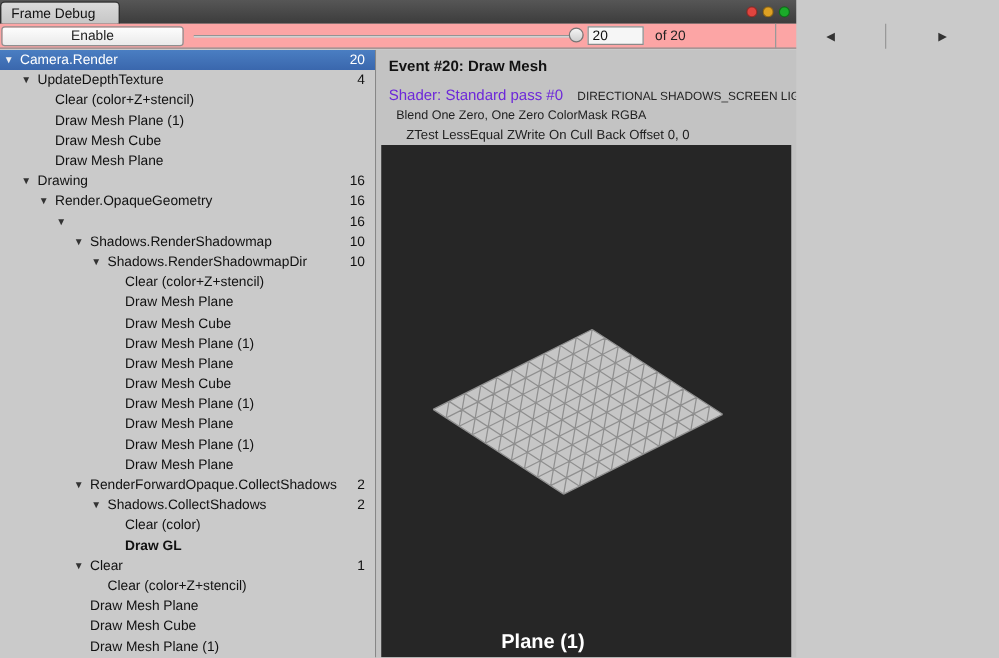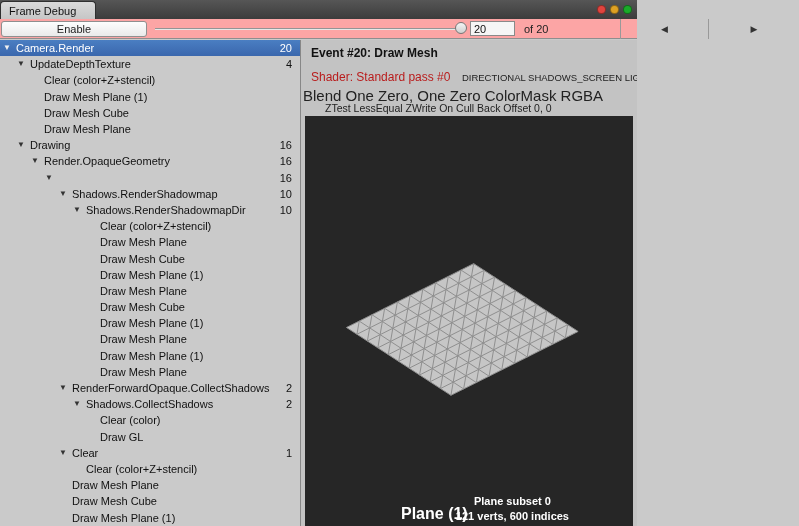--- a/index.html
+++ b/index.html
@@ -55,23 +55,23 @@
   .arrow { flex: 0 0 13px; width: 13px; font-size: 8px; color: #333; line-height: 1; }
   .tree-row.selected .arrow { color: #f0f0f0; }
   .row-count { position: absolute; right: 8px; }
 
   
   .detail-panel { flex: 1; background: #c3c3c3; position: relative; overflow: hidden; }
   .event-title { position: absolute; left: 10px; top: 6px; font-size: 12px;
                  font-weight: bold; color: #111; }
   .shader-line { position: absolute; left: 10px; top: 27px; right: 0;
                  white-space: nowrap; overflow: hidden; }
-  .shader-name { font-size: 12px; color: #b91c1c; }
+  .shader-name { font-size: 12px; color: #6d28d9; }
   .shader-keywords { font-size: 9.5px; color: #222; margin-left: 7px; }
-  .blend-line { position: absolute; left: 2px; top: 47px; font-size: 15px; color: #222; }
+  .blend-line { position: absolute; left: 16px; top: 47px; font-size: 10px; color: #222; }
   .ztest-line { position: absolute; left: 24px; top: 62px; font-size: 10.5px; color: #222; }
 
   
   .preview { position: absolute; left: 4px; right: 4px; top: 76px; bottom: 0;
              background: #262626; overflow: hidden; }
   .preview svg { position: absolute; inset: 0; width: 100%; height: 100%; }
   .obj-label { position: absolute; left: 96px; bottom: 3px; color: #fff;
                font-size: 16px; font-weight: bold; }
   .subset-stats { position: absolute; right: 64px; bottom: 2px; color: #fff;
                   font-size: 11px; font-weight: bold; text-align: center; line-height: 15px; }
@@ -207,21 +207,21 @@
         </div>
         <div class="tree-row" style="padding-left: 73px;">
           <span class="arrow">▼</span>
           <span class="row-label">Shadows.CollectShadows</span>
           <span class="row-count">2</span>
         </div>
         <div class="tree-row" style="padding-left: 87px;">
           <span class="arrow"></span>
           <span class="row-label">Clear (color)</span>
         </div>
-        <div class="tree-row" style="padding-left: 87px;">
+        <div class="tree-row" style="padding-left: 87px; font-weight: bold;">
           <span class="arrow"></span>
           <span class="row-label">Draw GL</span>
         </div>
         <div class="tree-row" style="padding-left: 59px;">
           <span class="arrow">▼</span>
           <span class="row-label">Clear</span>
           <span class="row-count">1</span>
         </div>
         <div class="tree-row" style="padding-left: 73px;">
           <span class="arrow"></span>
@@ -252,21 +252,17 @@
       <div class="ztest-line">ZTest LessEqual ZWrite On Cull Back Offset 0, 0</div>
 
       <div class="preview">
         <svg id="mesh-svg" viewBox="0 0 490 411" preserveAspectRatio="none">
             <g transform="matrix(190 -64 156 68 62 212)">
               <path d="M0 0 L1 0 L1 1 L0 1 Z" fill="#c6c6c6"></path>
               <path d="M0 0 L0 1 M0 0 L1 0 M0.1 0 L0.1 1 M0 0.1 L1 0.1 M0.2 0 L0.2 1 M0 0.2 L1 0.2 M0.3 0 L0.3 1 M0 0.3 L1 0.3 M0.4 0 L0.4 1 M0 0.4 L1 0.4 M0.5 0 L0.5 1 M0 0.5 L1 0.5 M0.6 0 L0.6 1 M0 0.6 L1 0.6 M0.7 0 L0.7 1 M0 0.7 L1 0.7 M0.8 0 L0.8 1 M0 0.8 L1 0.8 M0.9 0 L0.9 1 M0 0.9 L1 0.9 M1 0 L1 1 M0 1 L1 1 M0 0.1 L0.1 0 M0 0.2 L0.1 0.1 M0 0.3 L0.1 0.2 M0 0.4 L0.1 0.3 M0 0.5 L0.1 0.4 M0 0.6 L0.1 0.5 M0 0.7 L0.1 0.6 M0 0.8 L0.1 0.7 M0 0.9 L0.1 0.8 M0 1 L0.1 0.9 M0.1 0.1 L0.2 0 M0.1 0.2 L0.2 0.1 M0.1 0.3 L0.2 0.2 M0.1 0.4 L0.2 0.3 M0.1 0.5 L0.2 0.4 M0.1 0.6 L0.2 0.5 M0.1 0.7 L0.2 0.6 M0.1 0.8 L0.2 0.7 M0.1 0.9 L0.2 0.8 M0.1 1 L0.2 0.9 M0.2 0.1 L0.3 0 M0.2 0.2 L0.3 0.1 M0.2 0.3 L0.3 0.2 M0.2 0.4 L0.3 0.3 M0.2 0.5 L0.3 0.4 M0.2 0.6 L0.3 0.5 M0.2 0.7 L0.3 0.6 M0.2 0.8 L0.3 0.7 M0.2 0.9 L0.3 0.8 M0.2 1 L0.3 0.9 M0.3 0.1 L0.4 0 M0.3 0.2 L0.4 0.1 M0.3 0.3 L0.4 0.2 M0.3 0.4 L0.4 0.3 M0.3 0.5 L0.4 0.4 M0.3 0.6 L0.4 0.5 M0.3 0.7 L0.4 0.6 M0.3 0.8 L0.4 0.7 M0.3 0.9 L0.4 0.8 M0.3 1 L0.4 0.9 M0.4 0.1 L0.5 0 M0.4 0.2 L0.5 0.1 M0.4 0.3 L0.5 0.2 M0.4 0.4 L0.5 0.3 M0.4 0.5 L0.5 0.4 M0.4 0.6 L0.5 0.5 M0.4 0.7 L0.5 0.6 M0.4 0.8 L0.5 0.7 M0.4 0.9 L0.5 0.8 M0.4 1 L0.5 0.9 M0.5 0.1 L0.6 0 M0.5 0.2 L0.6 0.1 M0.5 0.3 L0.6 0.2 M0.5 0.4 L0.6 0.3 M0.5 0.5 L0.6 0.4 M0.5 0.6 L0.6 0.5 M0.5 0.7 L0.6 0.6 M0.5 0.8 L0.6 0.7 M0.5 0.9 L0.6 0.8 M0.5 1 L0.6 0.9 M0.6 0.1 L0.7 0 M0.6 0.2 L0.7 0.1 M0.6 0.3 L0.7 0.2 M0.6 0.4 L0.7 0.3 M0.6 0.5 L0.7 0.4 M0.6 0.6 L0.7 0.5 M0.6 0.7 L0.7 0.6 M0.6 0.8 L0.7 0.7 M0.6 0.9 L0.7 0.8 M0.6 1 L0.7 0.9 M0.7 0.1 L0.8 0 M0.7 0.2 L0.8 0.1 M0.7 0.3 L0.8 0.2 M0.7 0.4 L0.8 0.3 M0.7 0.5 L0.8 0.4 M0.7 0.6 L0.8 0.5 M0.7 0.7 L0.8 0.6 M0.7 0.8 L0.8 0.7 M0.7 0.9 L0.8 0.8 M0.7 1 L0.8 0.9 M0.8 0.1 L0.9 0 M0.8 0.2 L0.9 0.1 M0.8 0.3 L0.9 0.2 M0.8 0.4 L0.9 0.3 M0.8 0.5 L0.9 0.4 M0.8 0.6 L0.9 0.5 M0.8 0.7 L0.9 0.6 M0.8 0.8 L0.9 0.7 M0.8 0.9 L0.9 0.8 M0.8 1 L0.9 0.9 M0.9 0.1 L1 0 M0.9 0.2 L1 0.1 M0.9 0.3 L1 0.2 M0.9 0.4 L1 0.3 M0.9 0.5 L1 0.4 M0.9 0.6 L1 0.5 M0.9 0.7 L1 0.6 M0.9 0.8 L1 0.7 M0.9 0.9 L1 0.8 M0.9 1 L1 0.9 " fill="none" stroke="#8f8f8f" stroke-width="1" vector-effect="non-scaling-stroke"></path>
             </g>
           </svg>
         <div class="obj-label">Plane (1)</div>
-        <div class="subset-stats">
-          <div>Plane subset 0</div>
-          <div>121 verts, 600 indices</div>
-        </div>
       </div>
     </div>
   </div>
 
 </div>
 
 </body></html>

